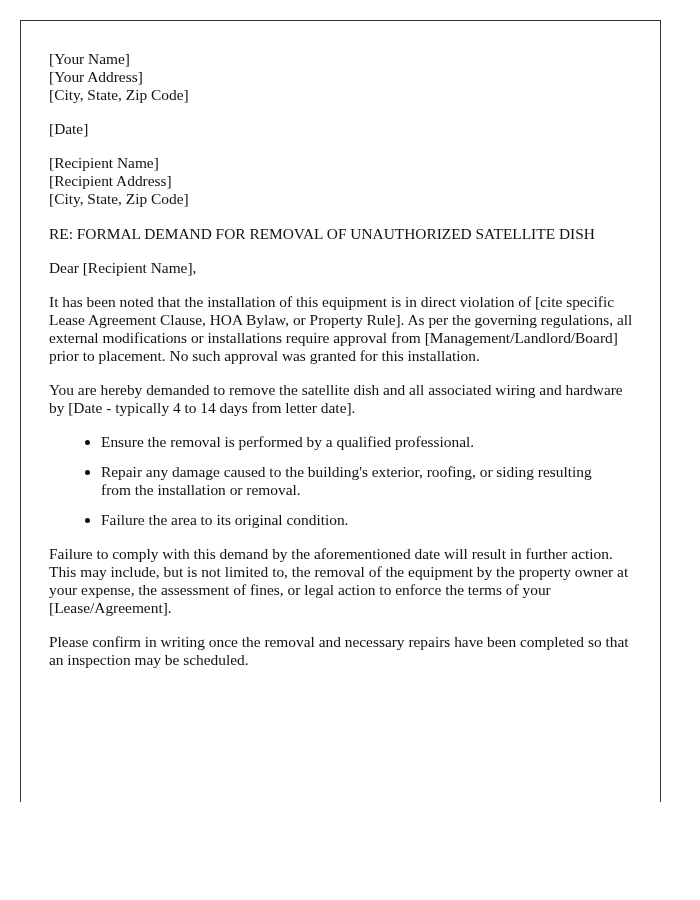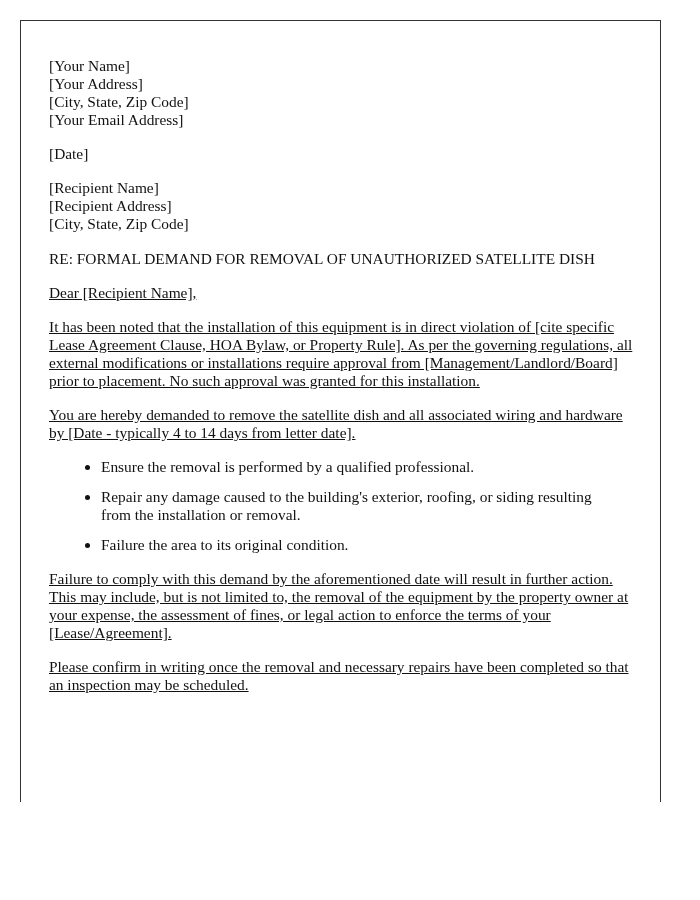--- a/index.html
+++ b/index.html
@@ -18,52 +18,51 @@
       height: 782px;
       border-left: 1px solid #333333;
       border-right: 1px solid #333333;
       border-top: 1px solid #333333;
       overflow: hidden;
       box-sizing: border-box;
     }
     .content {
       position: absolute;
       left: 28px;
-      top: 36px;
+      top: 29px;
       width: 585px;
       font-family: "Liberation Serif", "DejaVu Serif", serif;
       font-size: 15.4px;
       line-height: 18px;
       color: #111111;
     }
     .block { margin: 0 0 16px 0; }
     .line { display: block; }
     .subject {
       font-weight: normal;
       margin: 0 0 16px 0;
       padding-top: 1px;
     }
-    p { margin: 0 0 16px 0; text-decoration: underline; }
+    p { margin: 0 0 16px 0; }
     ul {
       margin: 0 0 16px 0;
       padding-left: 40px;
     }
     li { margin: 12px; }
   </style>
 </head>
 <body>
 
 <div class="page">
   <div class="content">
 
     <div class="block">
       <span class="line">[Your Name]</span>
       <span class="line">[Your Address]</span>
       <span class="line">[City, State, Zip Code]</span>
-      <span class="line">[Your Email Address]</span>
     </div>
 
     <div class="block">
       <span class="line">[Date]</span>
     </div>
 
     <div class="block">
       <span class="line">[Recipient Name]</span>
       <span class="line">[Recipient Address]</span>
       <span class="line">[City, State, Zip Code]</span>

